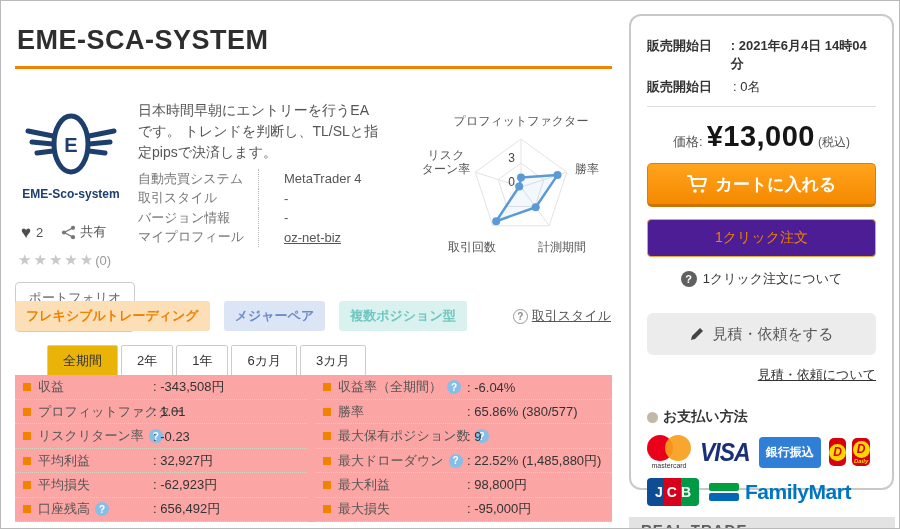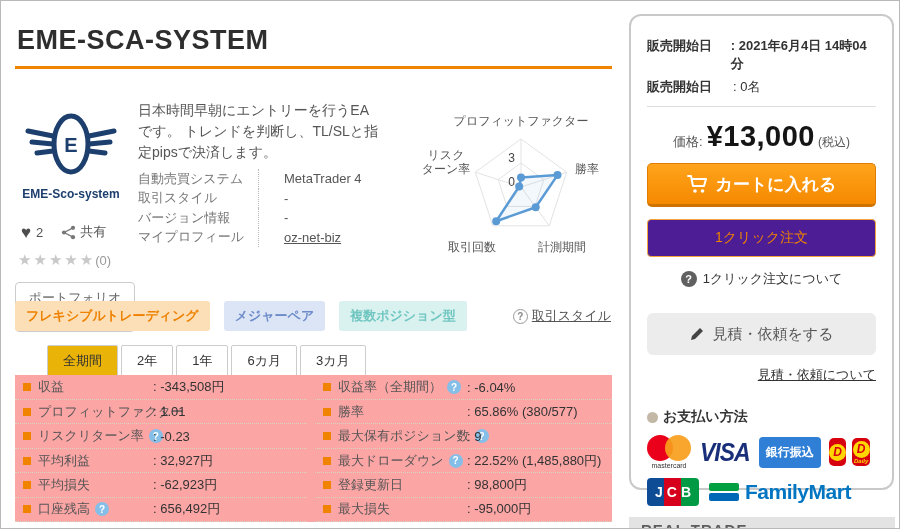--- a/index.html
+++ b/index.html
@@ -304,21 +304,21 @@
           <span class="sval">: 9</span>
         </div>
       <div class="srow">
           <span class="bullet"></span>
           <span class="slabel">最大ドローダウン</span>
           <span class="q-blue">?</span>
           <span class="sval">: 22.52% (1,485,880円)</span>
         </div>
       <div class="srow">
           <span class="bullet"></span>
-          <span class="slabel">登録更新日</span>
+          <span class="slabel">最大利益</span>
           <span class="sval">: 98,800円</span>
         </div>
       <div class="srow">
           <span class="bullet"></span>
           <span class="slabel">最大損失</span>
           <span class="sval">: -95,000円</span>
         </div>
     </div>
   </div>
 

